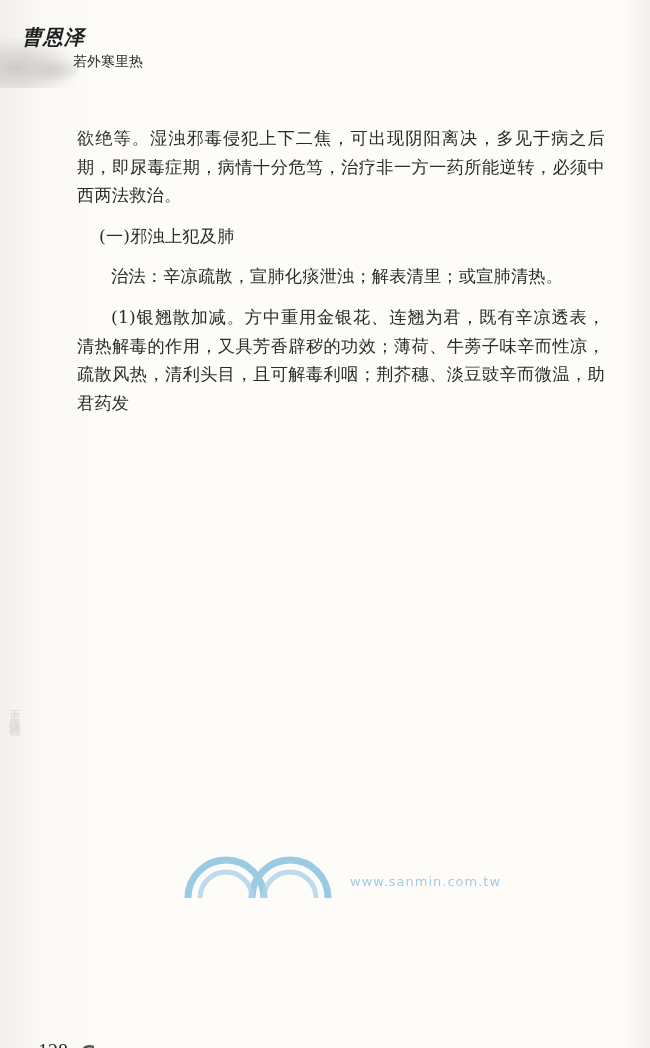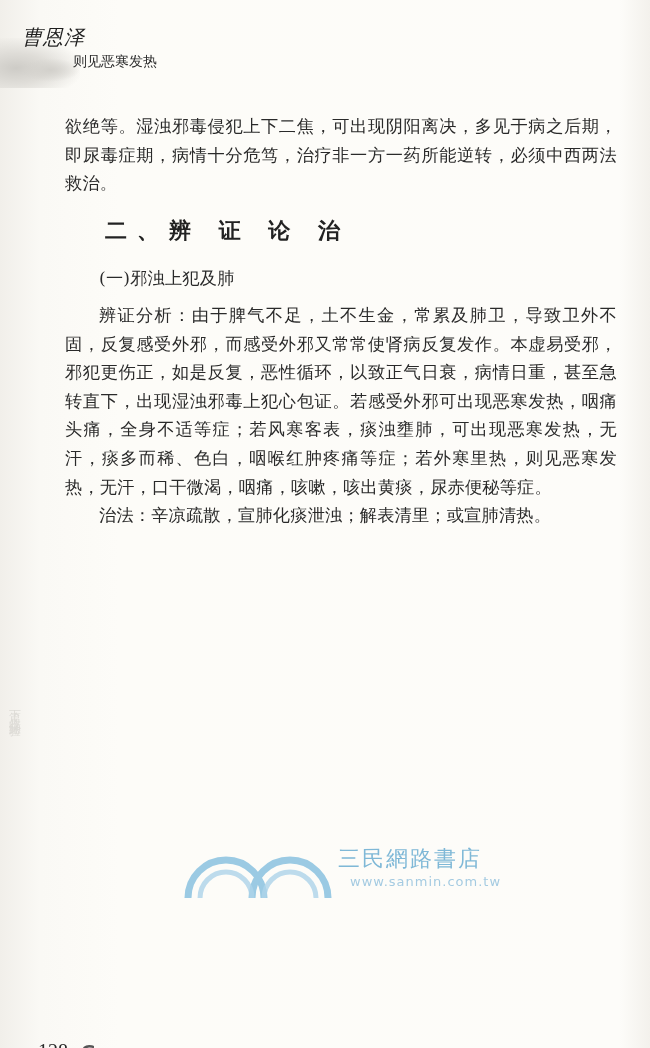--- a/index.html
+++ b/index.html
@@ -17,33 +17,33 @@
     position: absolute; left: 0; top: 38px; width: 80px; height: 50px;
     background: radial-gradient(ellipse at 20% 60%, #c9c7c2 0%, #dcdad5 35%, rgba(240,238,234,0) 75%);
     opacity: 0.9;
   }
   .header-ink2 {
     position: absolute; left: 20px; top: 58px; width: 60px; height: 24px;
     background: radial-gradient(ellipse at 50% 50%, #d2d0cb 0%, rgba(240,238,234,0) 70%);
   }
   .header-author {
     position: absolute; left: 22px; top: 24px;
-    font-family: "DejaVu Serif", serif; font-style: italic; font-weight: normal;
+    font-family: "DejaVu Serif", serif; font-style: italic; font-weight: bold;
     font-size: 20px; letter-spacing: 1px; color: #1e1e1e;
   }
   .header-book {
     position: absolute; left: 73px; top: 53px;
     font-family: "DejaVu Sans", sans-serif; font-size: 14px; color: #2b2b2b;
   }
   .body-text {
     position: absolute; left: 65px; top: 112px; width: 552px;
     font-size: 17.2px; line-height: 28.6px; letter-spacing: 0.2px;
     text-align: justify; text-align-last: left;
   }
-  .body-text p { margin: 0; }
+  .body-text p { margin: 12px; }
   .indent { text-indent: 34px; }
   .section-title {
     text-align: center; font-size: 22px; letter-spacing: 10px;
     margin: 18px 0 20px 0 !important; font-weight: bold; color: #222;
     padding-left: 40px;
   }
   .subsection-title { text-indent: 34px; margin: 6px 0 8px 0 !important; }
   .page-footer {
     position: absolute; left: 38px; top: 1040px;
     font-family: "Liberation Serif", serif; font-size: 20px; color: #2a2a2a;
@@ -72,43 +72,41 @@
   }
 </style>
 </head>
 <body>
 
 <div class="page-bg-shade"></div>
 <div class="header-ink"></div>
 <div class="header-ink2"></div>
 
 <div class="header-author">曹恩泽</div>
-<div class="header-book">则见恶寒发热</div>
+<div class="header-book">若外寒里热</div>
 
 <div class="side-ghost">下篇 临床经验</div>
 
 <div class="body-text">
   <p>欲绝等。湿浊邪毒侵犯上下二焦，可出现阴阳离决，多见于病之后期，即尿毒症期，病情十分危笃，治疗非一方一药所能逆转，必须中西两法救治。</p>
-  <p class="section-title">二、辨 证 论 治</p>
   <p class="subsection-title">(一)邪浊上犯及肺</p>
-  <p class="indent">辨证分析：由于脾气不足，土不生金，常累及肺卫，导致卫外不固，反复感受外邪，而感受外邪又常常使肾病反复发作。本虚易受邪，邪犯更伤正，如是反复，恶性循环，以致正气日衰，病情日重，甚至急转直下，出现湿浊邪毒上犯心包证。若感受外邪可出现恶寒发热，咽痛头痛，全身不适等症；若风寒客表，痰浊壅肺，可出现恶寒发热，无汗，痰多而稀、色白，咽喉红肿疼痛等症；若外寒里热，则见恶寒发热，无汗，口干微渴，咽痛，咳嗽，咳出黄痰，尿赤便秘等症。</p>
   <p class="indent">治法：辛凉疏散，宣肺化痰泄浊；解表清里；或宣肺清热。</p>
+  <p class="indent">(1)银翘散加减。方中重用金银花、连翘为君，既有辛凉透表，清热解毒的作用，又具芳香辟秽的功效；薄荷、牛蒡子味辛而性凉，疏散风热，清利头目，且可解毒利咽；荆芥穗、淡豆豉辛而微温，助君药发</p>
 </div>
 
 <div class="watermark">
   <svg class="wm-arcs" width="160" height="60" viewBox="0 0 160 60">
     <g fill="none" stroke="#5aaad6" stroke-width="7" opacity="0.85">
       <path d="M10 60 A38 38 0 0 1 86 60"></path>
       <path d="M74 60 A38 38 0 0 1 150 60"></path>
     </g>
     <g fill="none" stroke="#8cc4e4" stroke-width="5" opacity="0.8">
       <path d="M22 60 A26 26 0 0 1 74 60"></path>
       <path d="M86 60 A26 26 0 0 1 138 60"></path>
     </g>
   </svg>
-  <div class="wm-name">三民網路書店</div>
   <div class="wm-url">www.sanmin.com.tw</div>
 </div>
 
 <div class="page-footer">
   <span>128</span>
   <span class="footer-icon">G</span>
 </div>
 
 </body></html>

